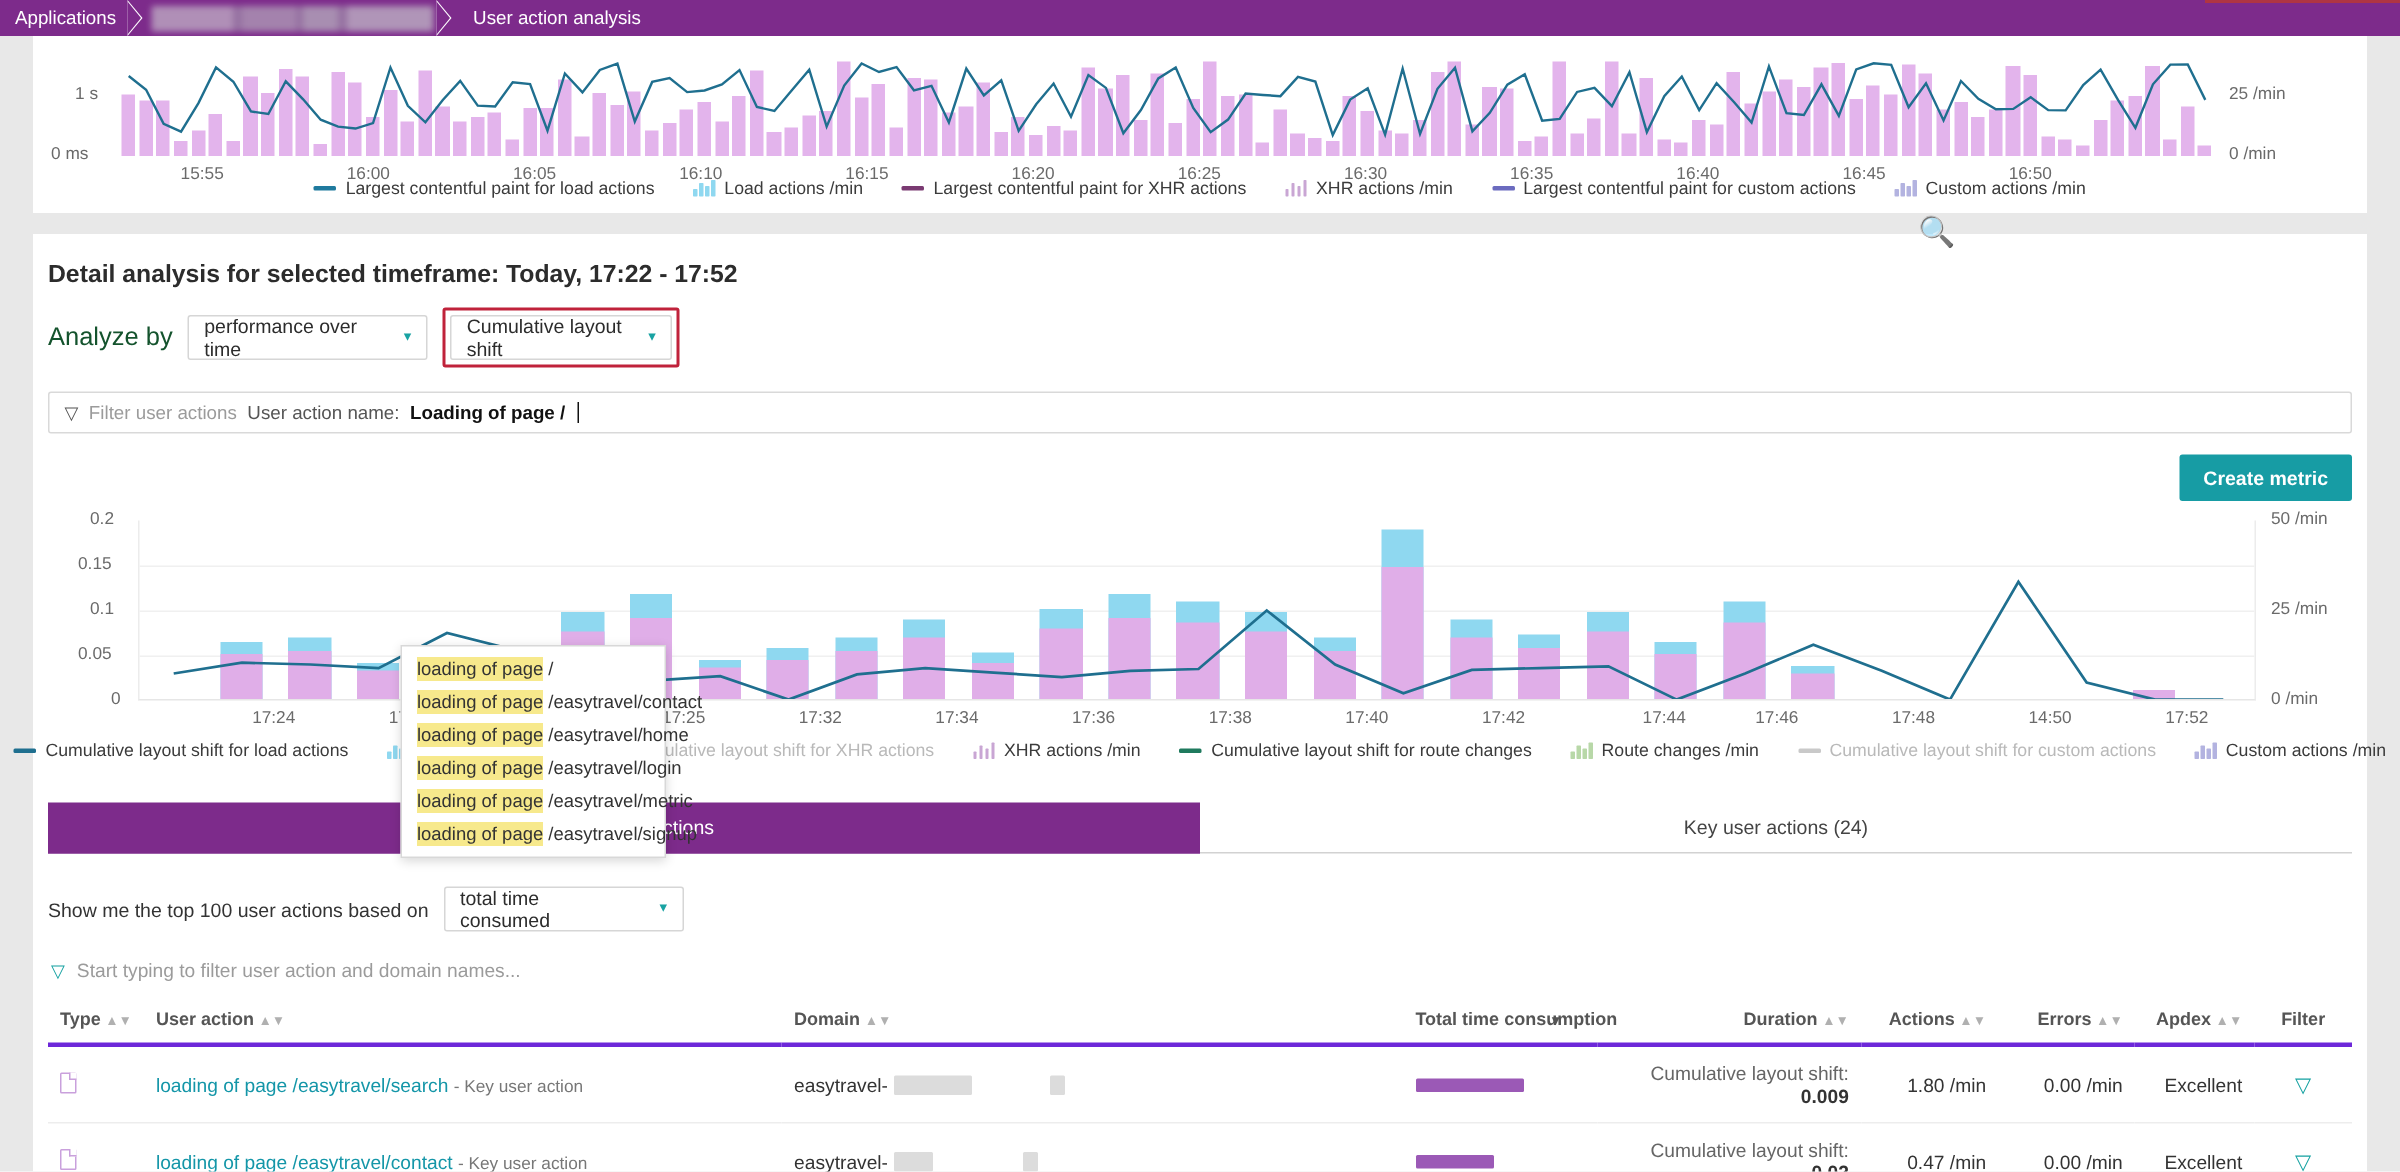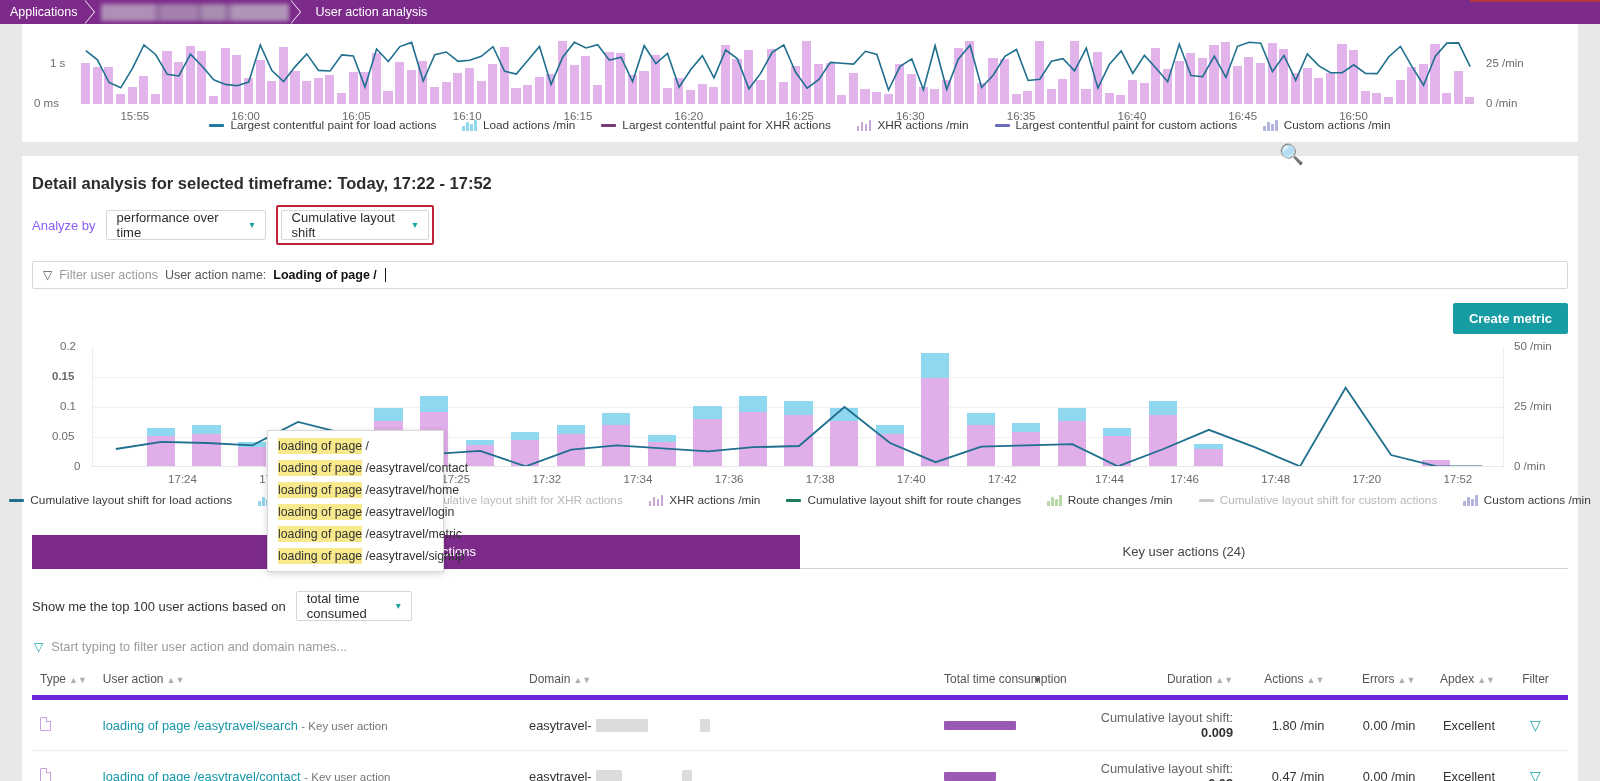--- a/index.html
+++ b/index.html
@@ -62,21 +62,21 @@
   .lg.dim{ color:#b9b9b9; }
   .lg .ln{ width:15px; height:3px; border-radius:1px; }
   .lg .bars{ display:flex; align-items:flex-end; gap:1.5px; height:11px; }
   .lg .bars i{ width:2.5px; display:block; border-radius:.5px; }
 
   
   .detail-title{
     font-size:16.5px; font-weight:bold; color:#2c2c2c; padding:18px 0 0 10px;
   }
   .analyze-row{ display:flex; align-items:center; gap:10px; padding:12px 0 0 10px; }
-  .analyze-label{ font-size:13px; color:#8b5cf6; }
+  .analyze-label{ font-size:17px; color:#14532d; }
   .select{
     border:1px solid #d6d6d6; background:#fff; border-radius:2px;
     height:30px; display:flex; align-items:center; justify-content:space-between;
     padding:0 10px; font-size:13px; color:#2c2c2c; cursor:pointer; gap:12px;
   }
   .caret{ color:#19a3a3; font-size:10px; line-height:1; }
   .hl-box{
     border:2px solid #c0223b; padding:3px; border-radius:2px; display:inline-flex;
   }
 
@@ -124,22 +124,22 @@
   }
   .tab.active{ background:#7d2b8b; color:#fff; border-bottom:1px solid #7d2b8b; }
 
   .showme{ display:flex; align-items:center; gap:10px; padding:22px 0 0 10px; font-size:13px;}
   .tablefilter{ padding:18px 0 0 12px; font-size:12.8px; color:#9b9b9b; display:flex; gap:8px; align-items:center;}
   .tablefilter .funnel{ color:#19a3a3; }
 
   
   table{ width:calc(100% - 20px); margin:14px 10px 0 10px; border-collapse:collapse; }
   th{
-    font-size:12px; color:#555; font-weight:normal; text-align:left; padding:4px 8px 9px 8px;
-    border-bottom:5px solid #6d28d9; vertical-align:bottom; white-space:nowrap;
+    font-size:12px; color:#555; font-weight:bold; text-align:left; padding:4px 8px 9px 8px;
+    border-bottom:3px solid #6d28d9; vertical-align:bottom; white-space:nowrap;
   }
   th .sortable{ cursor:pointer; }
   .sortic{ color:#b0b0b0; font-size:9px; margin-left:3px; }
   .sortic.active{ color:#555; }
   td{ padding:10px 8px; font-size:12.8px; border-bottom:1px solid #ededed; vertical-align:middle; }
   .ta-r{ text-align:right; }
   .ta-c{ text-align:center; }
   .ua-link{ color:#1496a8; cursor:pointer; }
   .kua{ color:#777; font-size:11.5px; }
   .domain-blur{
@@ -454,21 +454,21 @@
     <span class="caret-blink"></span>
   </div>
 
   <div style="position:relative;height:46px;">
     <button class="create-metric" style="top:14px;">Create metric</button>
   </div>
 
   <div class="chart-wrap" id="clsChart" style="height:152px;">
     <div id="clsYLeft">
         <div class="axis-label" style="left: 38px; top: 5px;">0.2</div>
-        <div class="axis-label" style="left: 30px; top: 35px; font-weight: bold;">0.15</div>
+        <div class="axis-label" style="left: 30px; top: 35px;">0.15</div>
         <div class="axis-label" style="left: 38px; top: 65px;">0.1</div>
         <div class="axis-label" style="left: 30px; top: 95px;">0.05</div>
         <div class="axis-label" style="left: 52px; top: 125px;">0</div>
       </div>
     <div id="clsYRight">
         <div class="axis-label" style="left: 1492px; top: 5px;">50 /min</div>
         <div class="axis-label" style="left: 1492px; top: 65px;">25 /min</div>
         <div class="axis-label" style="left: 1492px; top: 125px;">0 /min</div>
       </div>
     <div class="plot" id="clsPlot" style="left: 70px; top: 12px; width: 1412px; height: 120px; border-left: 1px solid rgb(236, 236, 236); border-right: 1px solid rgb(236, 236, 236); border-bottom: 1px solid rgb(230, 230, 230);">
@@ -535,21 +535,21 @@
         <div class="axis-label" style="left: 419.387px; top: 138px;">17:25</div>
         <div class="axis-label" style="left: 510.484px; top: 138px;">17:32</div>
         <div class="axis-label" style="left: 601.581px; top: 138px;">17:34</div>
         <div class="axis-label" style="left: 692.677px; top: 138px;">17:36</div>
         <div class="axis-label" style="left: 783.774px; top: 138px;">17:38</div>
         <div class="axis-label" style="left: 874.871px; top: 138px;">17:40</div>
         <div class="axis-label" style="left: 965.968px; top: 138px;">17:42</div>
         <div class="axis-label" style="left: 1057.06px; top: 138px; margin-left: 16px;">17:44</div>
         <div class="axis-label" style="left: 1148.16px; top: 138px;">17:46</div>
         <div class="axis-label" style="left: 1239.26px; top: 138px;">17:48</div>
-        <div class="axis-label" style="left: 1330.35px; top: 138px;">17:20</div>
+        <div class="axis-label" style="left: 1330.35px; top: 138px;">14:50</div>
         <div class="axis-label" style="left: 1421.45px; top: 138px;">17:52</div>
       </div>
   </div>
   <div class="legend" id="clsLegend" style="padding-top:6px;">
       <div class="lg">
         <span class="ln" style="background:#1f6f8f"></span>
         <span>Cumulative layout shift for load actions</span>
       </div>
       <div class="lg">
         <span class="bars">
@@ -601,21 +601,21 @@
       </div>
     </div>
 
   <div class="tabs" style="margin-top:28px;">
     <div class="tab active">Top 100 user actions</div>
     <div class="tab">Key user actions (24)</div>
   </div>
 
   <div class="showme">
     <span>Show me the top 100 user actions based on</span>
-    <div class="select" style="width:116px;gap:28px;">
+    <div class="select" style="width:160px;gap:28px;">
       <span>total time consumed</span>
       <span class="caret">▾</span>
     </div>
   </div>
 
   <div class="tablefilter">
     <span class="funnel">▽</span>
     <span>Start typing to filter user action and domain names...</span>
   </div>
 

